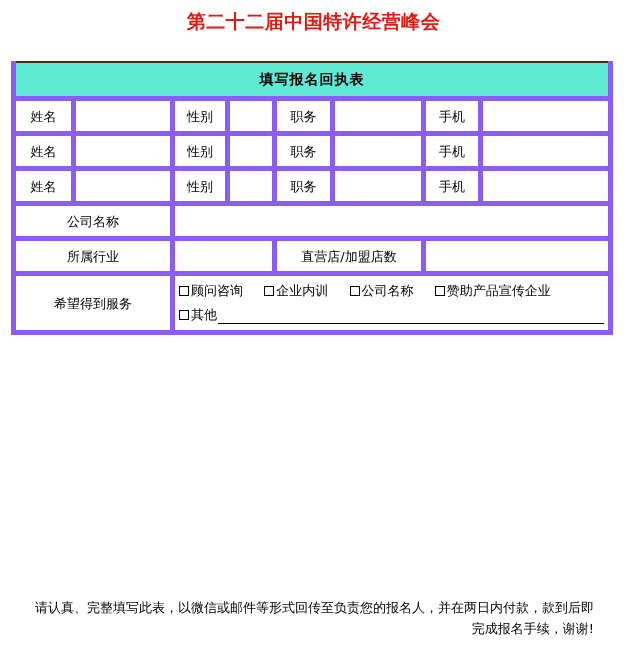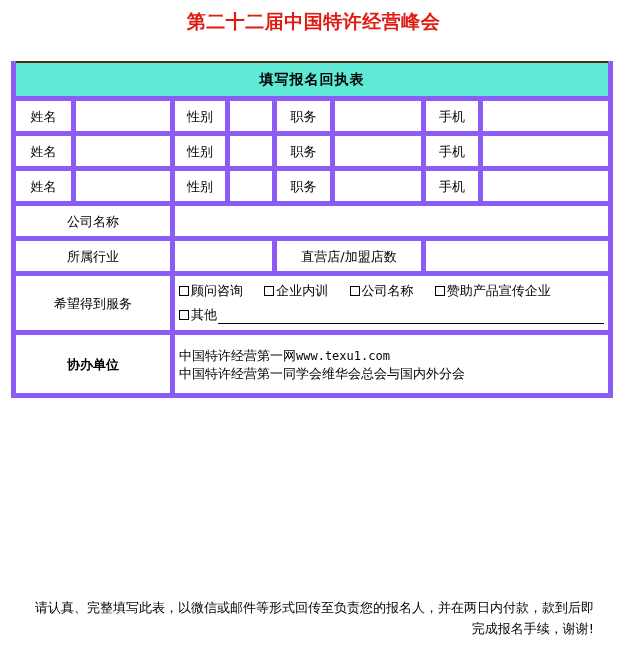--- a/index.html
+++ b/index.html
@@ -229,25 +229,18 @@
           </div>
           <div class="svc-line2">
             <span><span class="cbx"></span><span>其他</span></span>
             <span class="other-rule"></span>
           </div>
         </td>
       </tr>
 
 
 
-      <tr>
-        <td class="coorg-label" colspan="2">协办单位</td>
-        <td class="coorg-value" colspan="6">
-          <div><span>中国特许经营第一网</span><span class="url">www.texu1.com</span></div>
-          <div>中国特许经营第一同学会维华会总会与国内外分会</div>
-        </td>
-      </tr>
     </tbody>
   </table>
 
   <div class="footer-note">请认真、完整填写此表，以微信或邮件等形式回传至负责您的报名人，并在两日内付款，款到后即完成报名手续，谢谢!</div>
 
 </div>
 
 </body></html>

